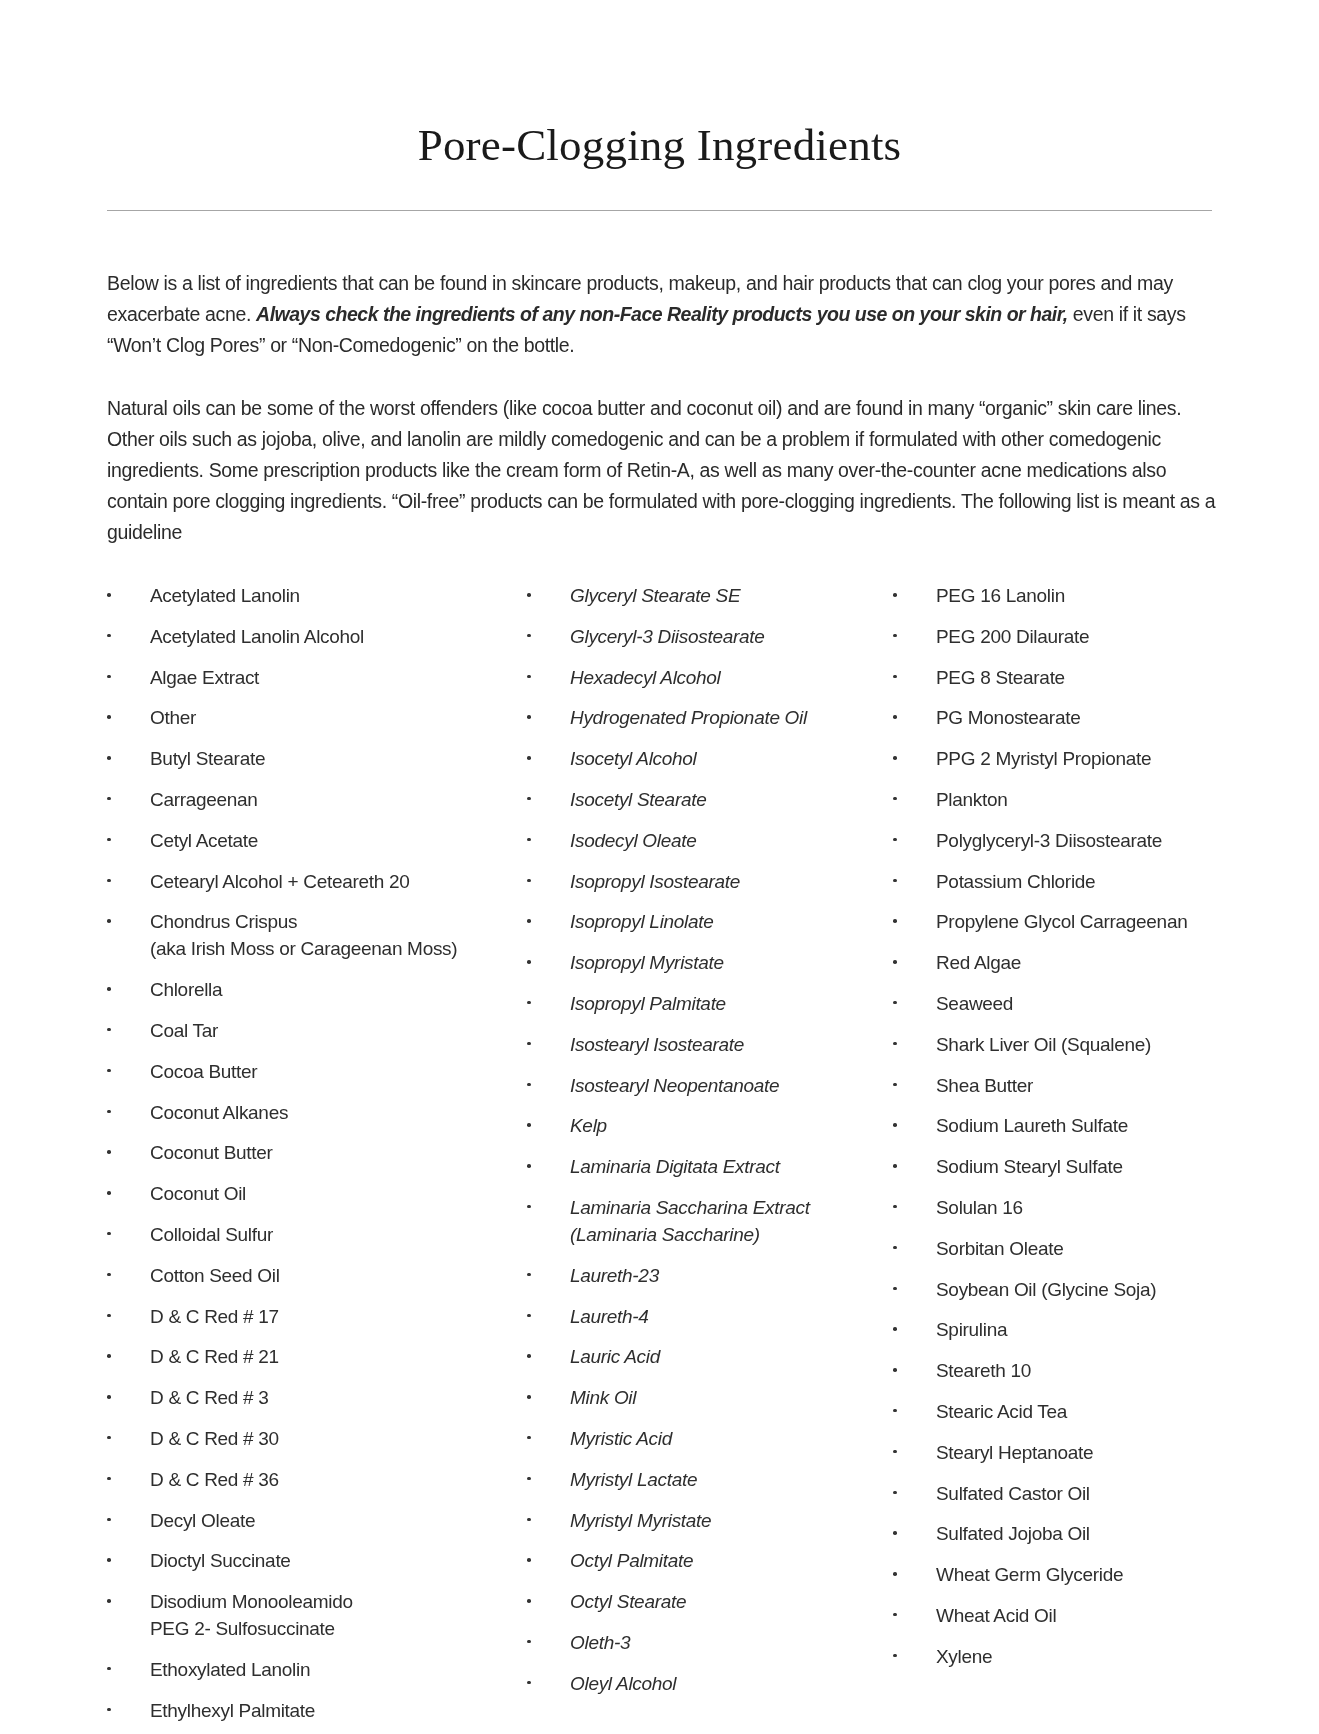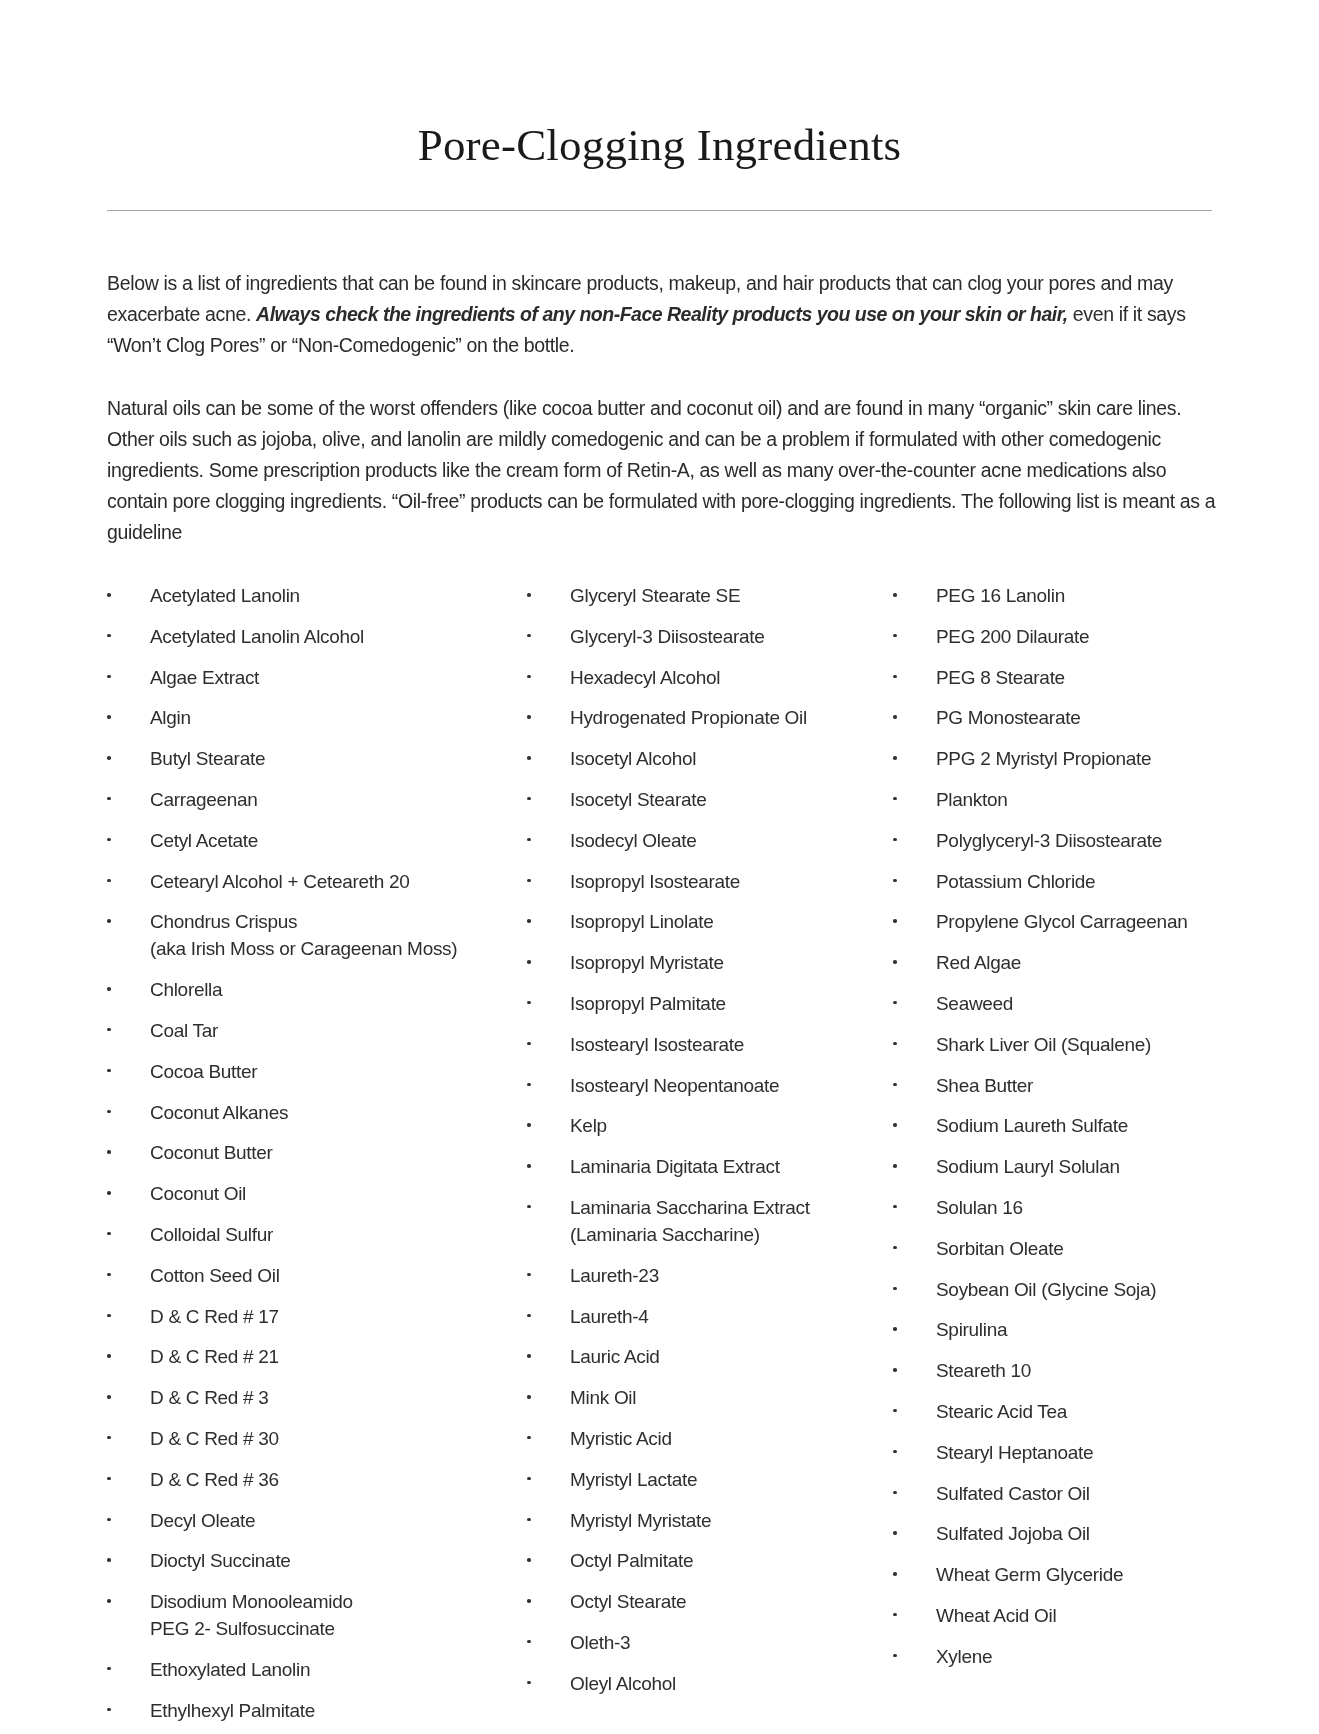--- a/index.html
+++ b/index.html
@@ -19,21 +19,21 @@
     }
     .para {
       position: absolute; left: 107px; width: 1110px; margin: 0;
       font-size: 19.5px; line-height: 31px; color: #2b2b2b; letter-spacing: -0.35px;
     }
     .para1 { top: 268px; }
     .para2 { top: 393px; }
     .para em { font-style: italic; font-weight: bold; letter-spacing: -0.5px; margin-top: 20px; }
     .col { position: absolute; top: 582px; margin: 0; padding: 0; list-style: none; }
     .col1 { left: 107px; width: 400px; }
-    .col2 { left: 527px; width: 360px; }
+    .col2 { left: 527px; width: 360px; font-style: italic; }
     .col3 { left: 893px; width: 400px; }
     .item {
       position: relative; padding-left: 43px; font-size: 19px; line-height: 27px;
       color: #2e2e2e; margin-bottom: 13.8px; letter-spacing: -0.3px;
     }
     .item .bullet {
       position: absolute; left: 0; top: 11px; width: 3.5px; height: 3.5px;
       border-radius: 50%; background: #333;
     }
     .item .sub { display: block; }
@@ -56,21 +56,21 @@
     <li class="item">
       <span class="bullet"></span>
       <span class="sub">Acetylated Lanolin Alcohol</span>
     </li>
     <li class="item">
       <span class="bullet"></span>
       <span class="sub">Algae Extract</span>
     </li>
     <li class="item">
       <span class="bullet"></span>
-      <span class="sub">Algin</span>
+      <span class="sub">Other</span>
     </li>
     <li class="item">
       <span class="bullet"></span>
       <span class="sub">Butyl Stearate</span>
     </li>
     <li class="item">
       <span class="bullet"></span>
       <span class="sub">Carrageenan</span>
     </li>
     <li class="item">
@@ -323,21 +323,21 @@
     <li class="item">
       <span class="bullet"></span>
       <span class="sub">Shea Butter</span>
     </li>
     <li class="item">
       <span class="bullet"></span>
       <span class="sub">Sodium Laureth Sulfate</span>
     </li>
     <li class="item">
       <span class="bullet"></span>
-      <span class="sub">Sodium Lauryl Solulan</span>
+      <span class="sub">Sodium Stearyl Sulfate</span>
     </li>
     <li class="item">
       <span class="bullet"></span>
       <span class="sub">Solulan 16</span>
     </li>
     <li class="item">
       <span class="bullet"></span>
       <span class="sub">Sorbitan Oleate</span>
     </li>
     <li class="item">

